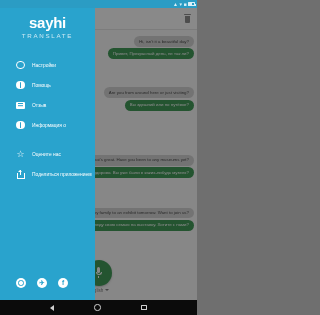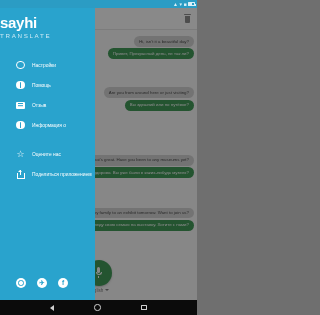--- a/index.html
+++ b/index.html
@@ -112,21 +112,21 @@
     background:rgba(40,40,40,0.55); z-index:20;
   }
 
   
   #drawer {
     position:absolute; top:0; left:0; width:95px; height:300px;
     background:#29a3cd; z-index:30;
     display:flex; flex-direction:column;
   }
   #drawer-header {
-    padding:14px 0 10px 0; 
+    padding:14px 0 10px 0; text-align:center;
   }
   #brand-title {
     font-size:15px; font-weight:bold; color:#ffffff; letter-spacing:-0.3px;
   }
   #brand-sub {
     font-size:6.2px; color:#cdeaf5; letter-spacing:1.7px; margin-top:1px;
   }
   #drawer-menu { flex:1; padding-top:6px; }
   .menu-item {
     display:flex; align-items:center; gap:7px;

